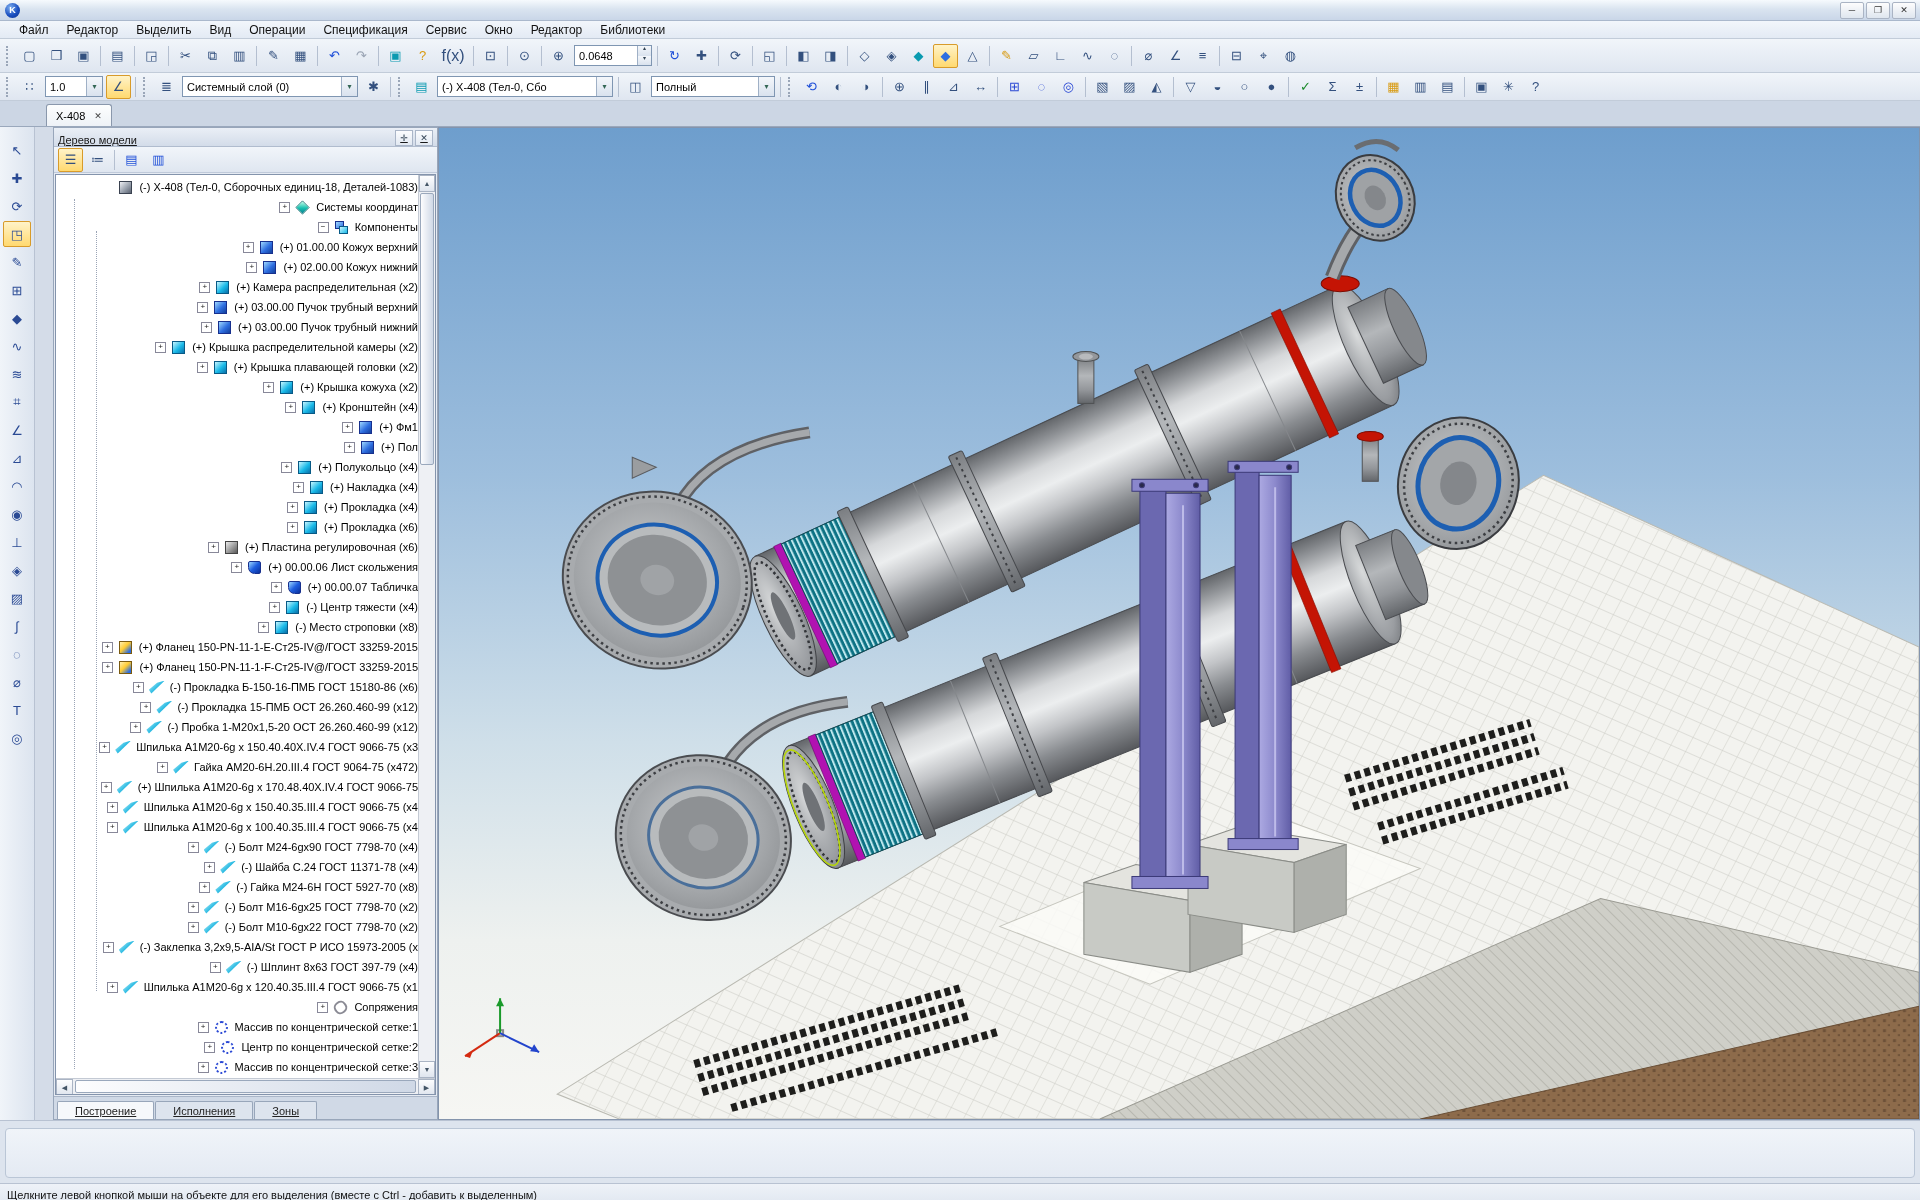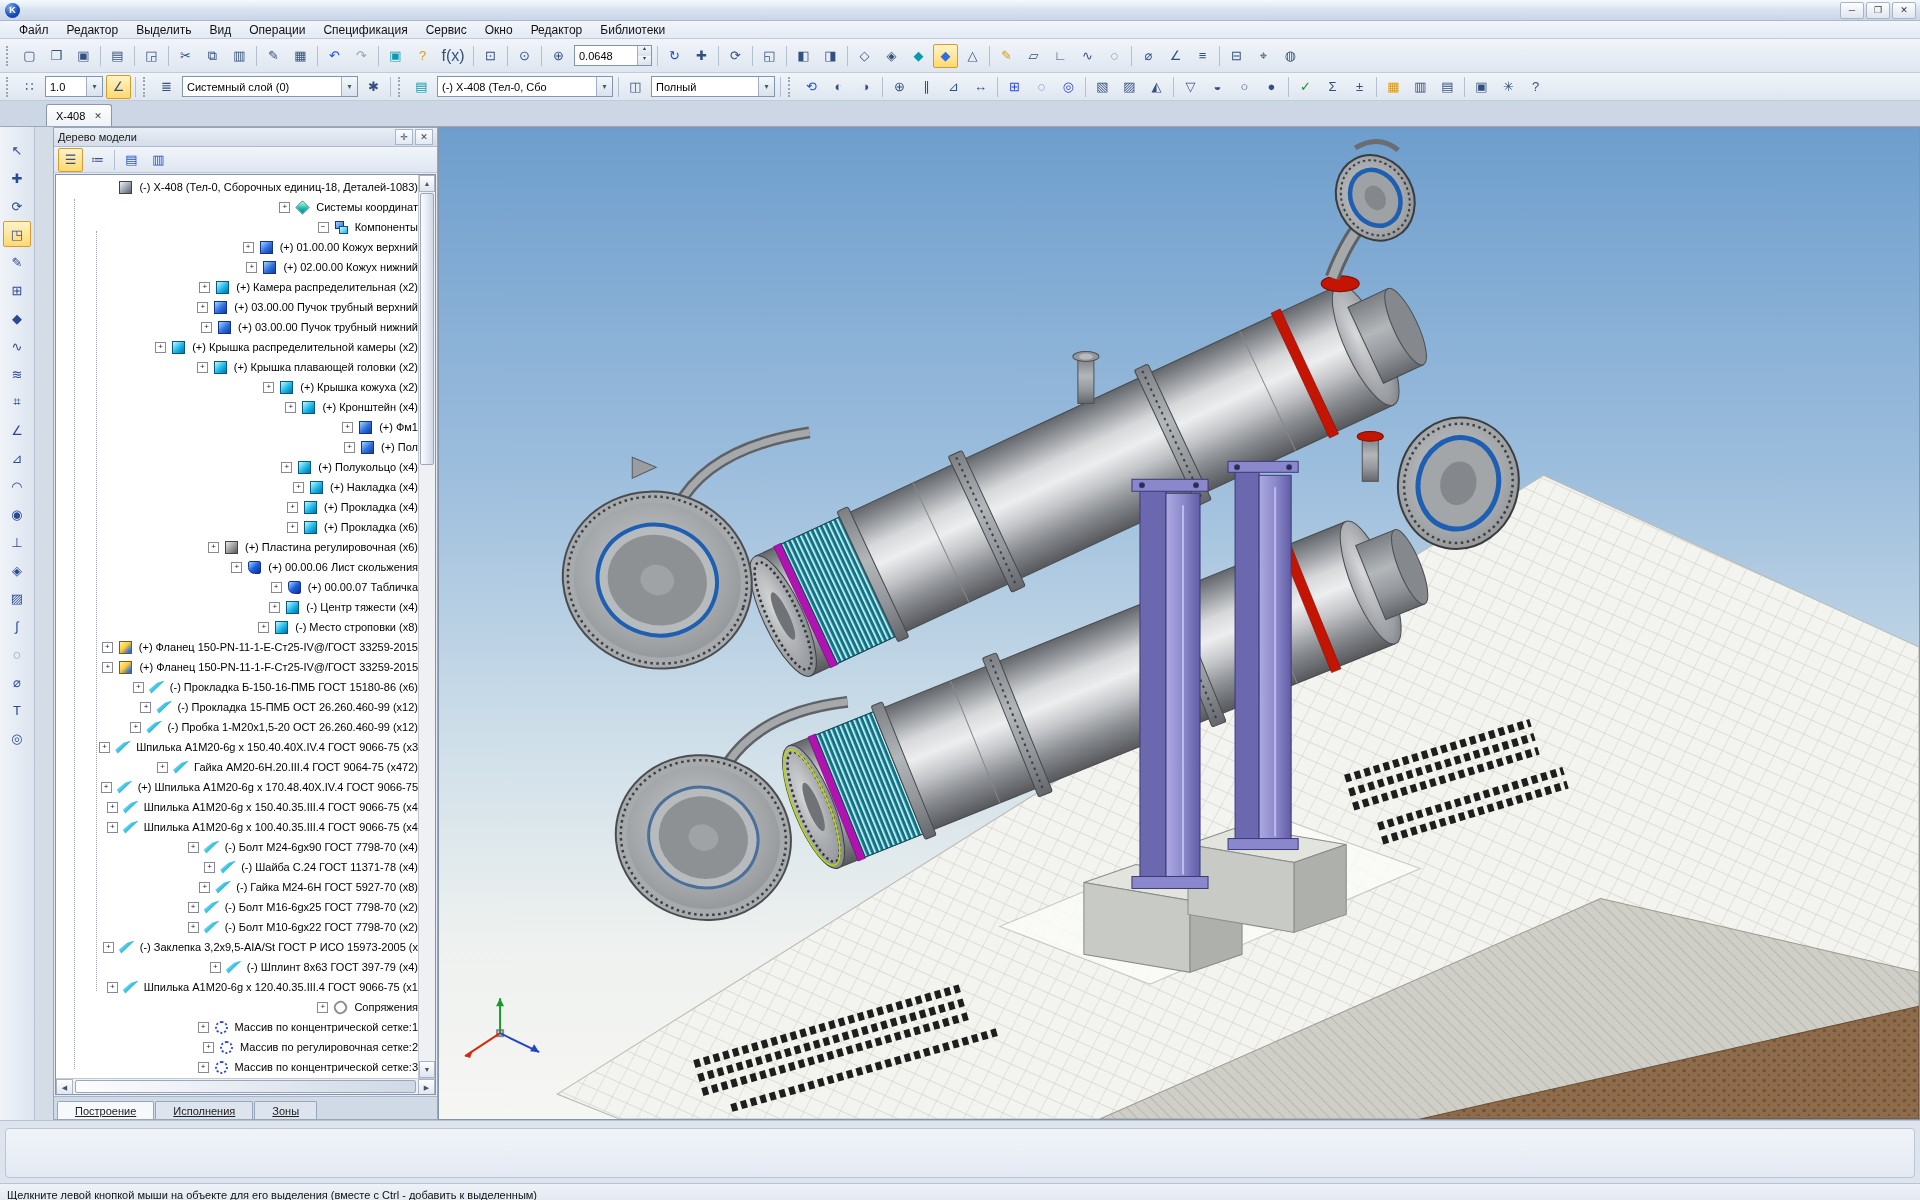--- a/index.html
+++ b/index.html
@@ -42,22 +42,22 @@
   
   .main{display:flex;height:993px;background:#d4dce8;}
   .leftbar{width:34px;flex:none;background:linear-gradient(90deg,#f0f4f9,#dce4ef);
     border-right:1px solid #b8c2d2;display:flex;flex-direction:column;align-items:center;padding-top:10px;gap:2px;}
   .lbi{width:26px;height:24px;display:flex;align-items:center;justify-content:center;font-size:13px;
     color:#2a4a94;border:1px solid transparent;border-radius:2px;}
   .lbi.active{background:linear-gradient(#fff3c8,#ffd970);border-color:#d89b2a;}
   .mainspacer{width:18px;flex:none;}
   
   .treepanel{width:383px;flex:none;background:#e6ebf3;border:1px solid #98a6ba;display:flex;flex-direction:column;}
-  .tp-header{height:18px;flex:none;background:linear-gradient(#eaeff6,#d3dce9);display:flex;align-items:center;
-    font-size:11px;color:#1a1a1a;padding:0 4px;border-bottom:1px solid #b0bcce;}
+  .tp-header{height:18px;flex:none;background:linear-gradient(#eaeff6,#d3dce9);display:flex;align-items:flex-end;
+    font-size:11px;color:#1a1a1a;padding:0 4px;border-bottom:1px solid #b0bcce;text-decoration:underline;}
   .tp-header .t{flex:1;}
   .tp-hbtn{width:16px;height:14px;font-size:9px;display:flex;align-items:center;justify-content:center;
     color:#345;border:1px solid #aab6c8;background:linear-gradient(#fbfcfe,#e2e9f2);margin-left:2px;}
   .tp-toolbar{height:25px;flex:none;display:flex;align-items:center;background:linear-gradient(#f1f5fa,#dfe6f0);
     border-bottom:1px solid #c0cada;padding-left:3px;}
   .tp-body{flex:1;display:flex;flex-direction:column;margin:1px;border:1px solid #8494ac;background:#fff;overflow:hidden;}
   .tree-scroller{flex:1;display:flex;overflow:hidden;}
   .tree{flex:1;overflow:hidden;position:relative;padding-top:2px;}
   .guide{position:absolute;border-left:1px dotted #9aa4b6;width:0;}
   .trow{height:20px;display:flex;align-items:center;white-space:nowrap;font-size:11px;color:#000;position:relative;justify-content:flex-end;}
@@ -525,21 +525,21 @@
               <span class="tlabel">Сопряжения</span>
             </div>
             <div class="trow" style="padding-left: 12px;">
               <span class="exp">+</span>
               <span class="ti ti-array"></span>
               <span class="tlabel">Массив по концентрической сетке:1</span>
             </div>
             <div class="trow" style="padding-left: 12px;">
               <span class="exp">+</span>
               <span class="ti ti-array"></span>
-              <span class="tlabel">Массив по регулировочная сетке:2</span>
+              <span class="tlabel">Центр по концентрической сетке:2</span>
             </div>
             <div class="trow" style="padding-left: 12px;">
               <span class="exp">+</span>
               <span class="ti ti-array"></span>
               <span class="tlabel">Массив по концентрической сетке:3</span>
             </div>
           </div>
         <div class="vscroll">
           <div class="sb-btn">▲</div>
           <div class="sb-thumb" style="height:270px"></div>

